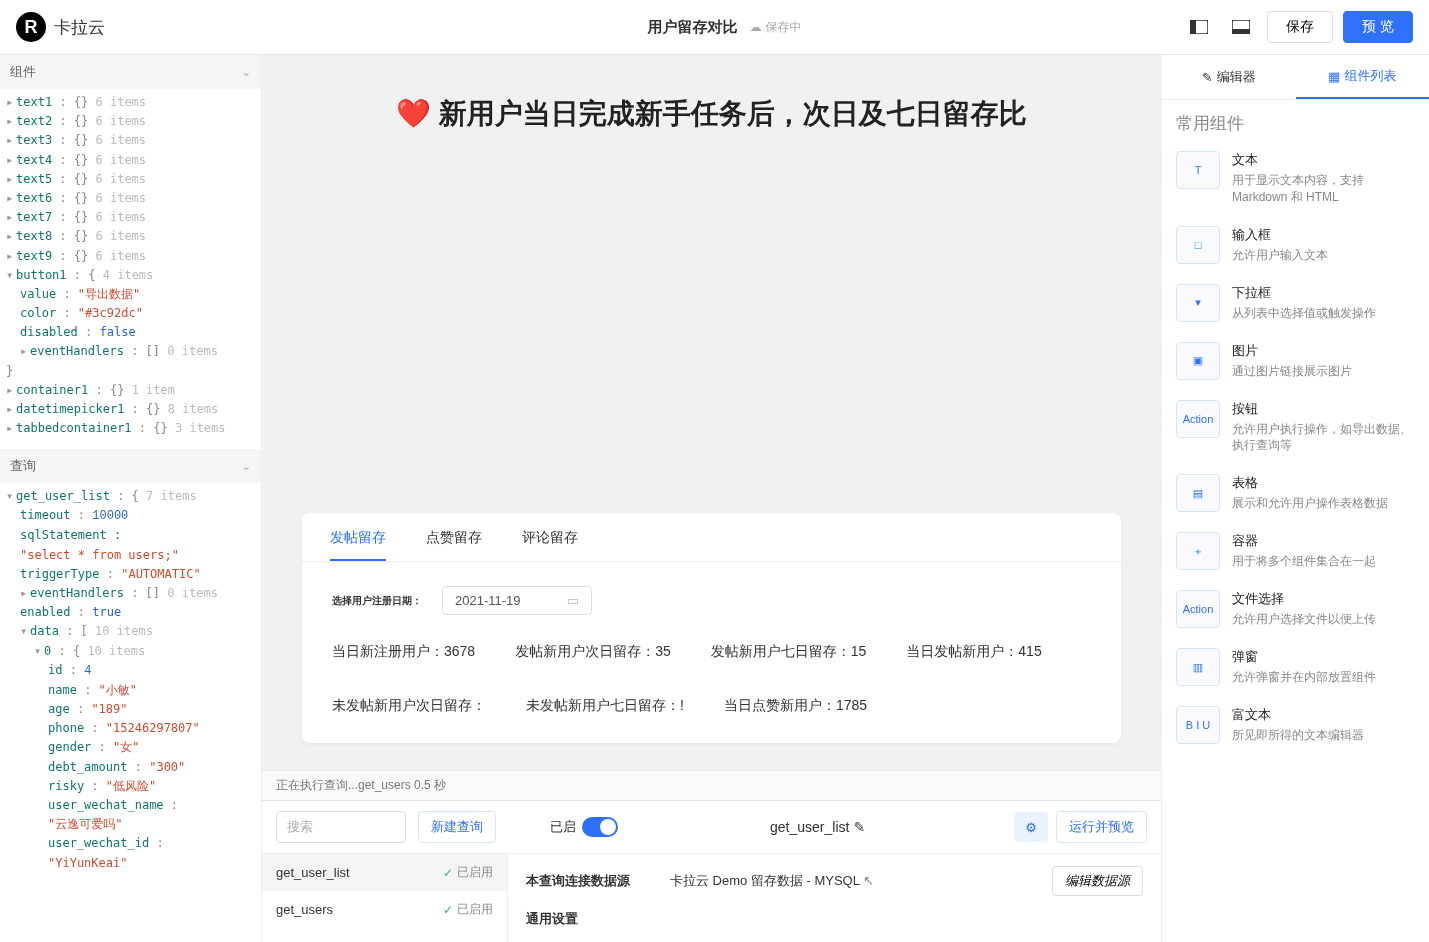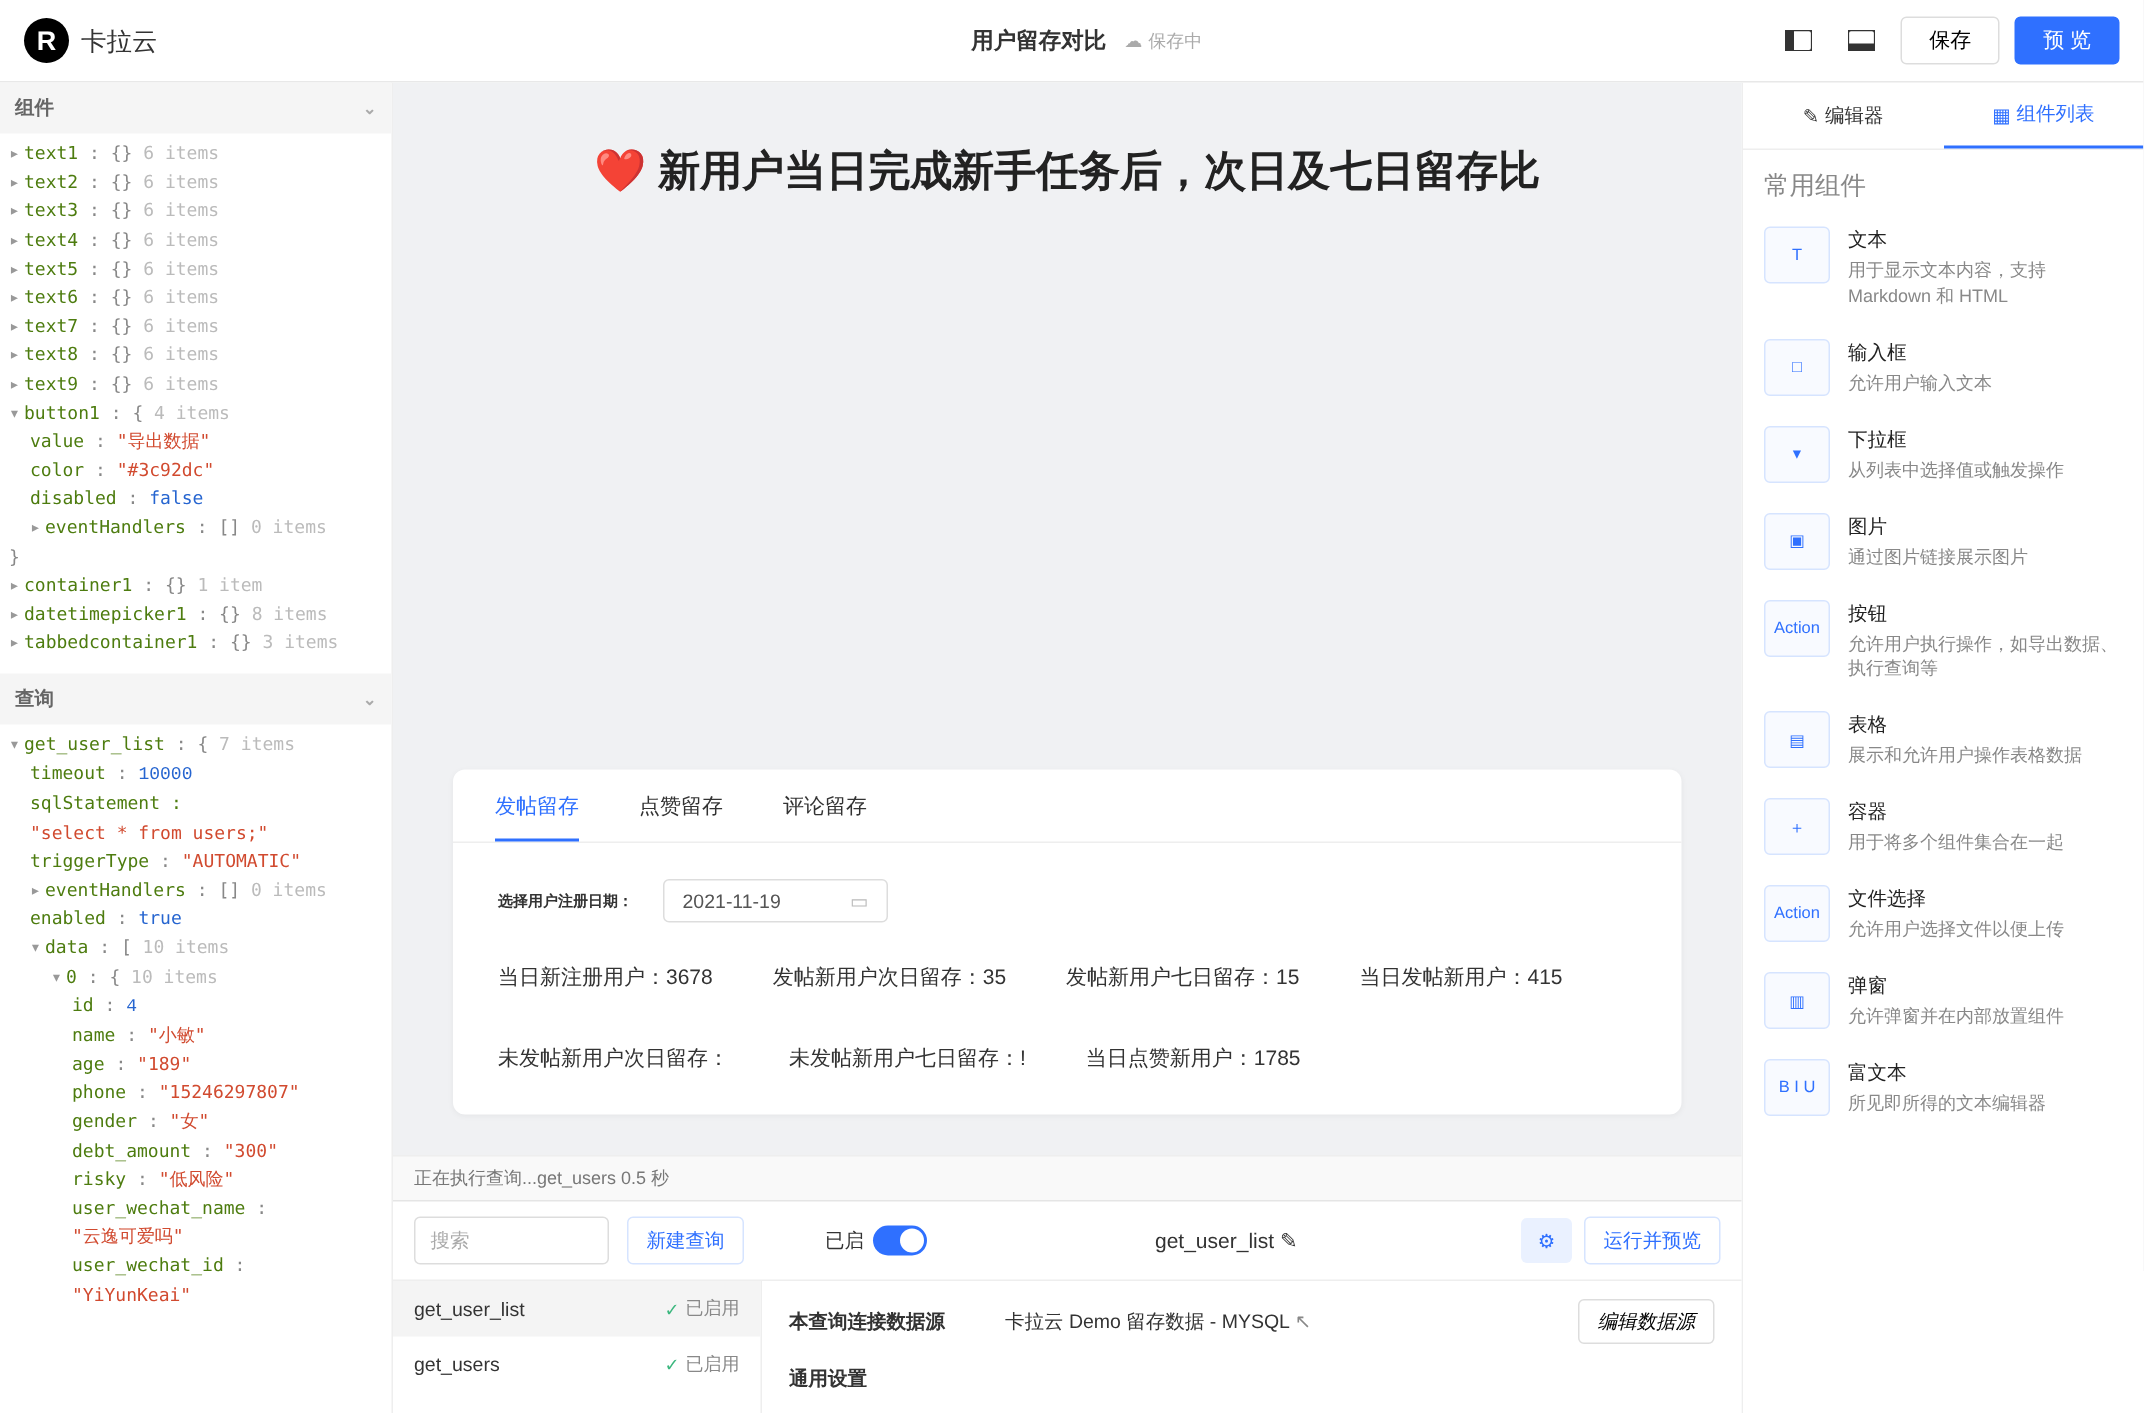--- a/index.html
+++ b/index.html
@@ -17,25 +17,25 @@
 .top-actions { display: flex; align-items: center; gap: 10px; }
 .icon-btn { width: 32px; height: 28px; display: flex; align-items: center; justify-content: center; border-radius: 4px; cursor: pointer; }
 .btn { padding: 6px 18px; border: 1px solid #ddd; border-radius: 4px; background: #fff; cursor: pointer; font-size: 14px; }
 .btn-primary { background: #2f70ff; color: #fff; border-color: #2f70ff; }
 
 
 .main { flex: 1; display: flex; overflow: hidden; }
 
 
 .left { width: 262px; display: flex; flex-direction: column; border-right: 1px solid #eee; }
-.panel-header { display: flex; justify-content: space-between; align-items: center; padding: 8px 10px; background: #f5f5f5; color: #666; font-size: 13px; font-weight: bold; }
+.panel-header { display: flex; justify-content: space-between; align-items: center; padding: 8px 10px; background: #f5f5f5; color: #666; font-size: 13px; }
 .panel-body { flex: 1; overflow: auto; padding: 4px 6px; font-family: Menlo, monospace; font-size: 12px; line-height: 1.6; }
 .tree-row { white-space: nowrap; }
 .tree-row .caret { color: #999; display: inline-block; width: 10px; }
-.key { color: #4d7c0f; }
+.key { color: #0f766e; }
 .punct { color: #888; }
 .hint { color: #bbb; text-align: center; }
 .val-str { color: #d14a2f; }
 .val-num { color: #2665d0; font-family: Liberation Mono, monospace; }
 .val-bool { color: #2665d0; }
 .indent1 { padding-left: 14px; }
 .indent2 { padding-left: 28px; }
 .indent3 { padding-left: 42px; }
 
 

